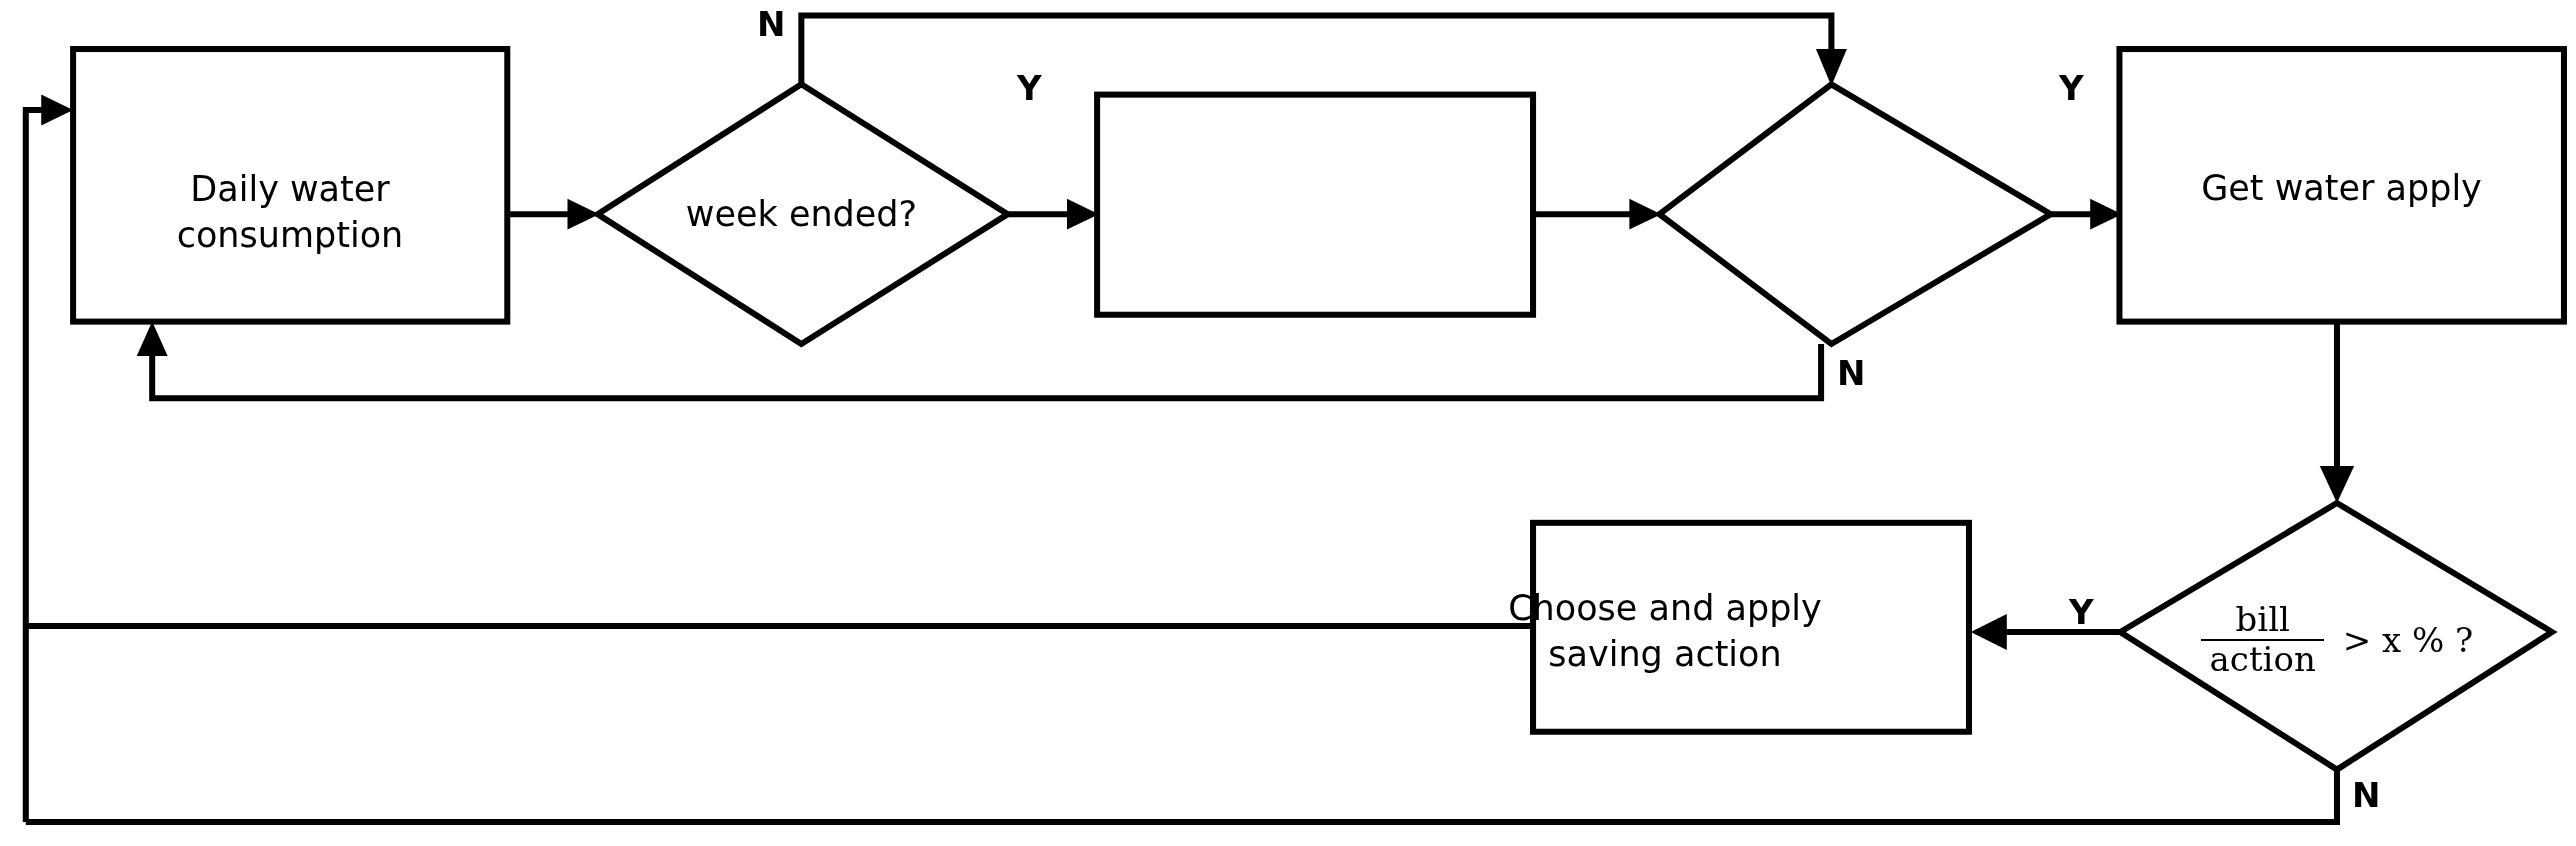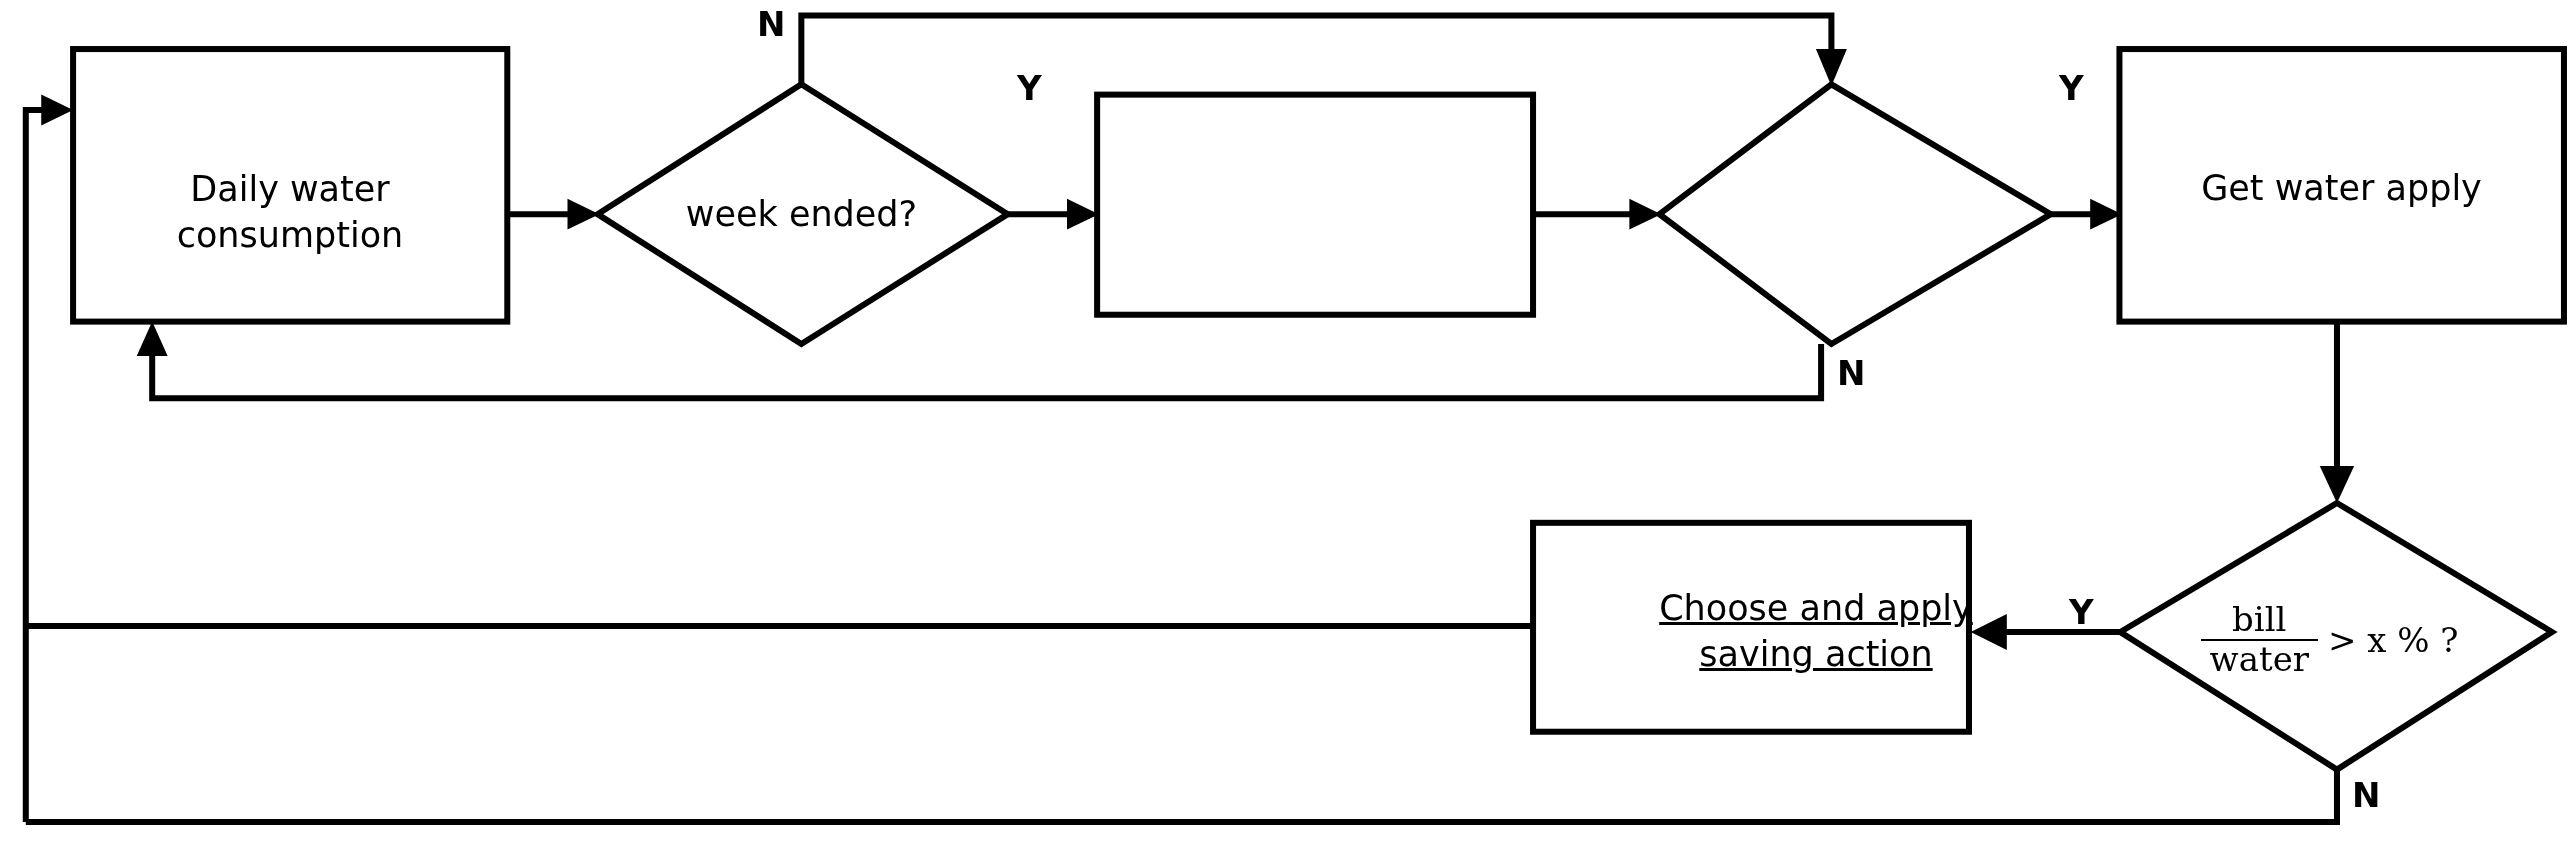--- a/index.html
+++ b/index.html
@@ -59,20 +59,21 @@
     line-height: 1;
   }
   .formula {
     position: absolute;
     color: #000000;
     font-family: "DejaVu Serif", serif;
     font-size: 34px;
     display: flex;
     align-items: center;
     white-space: nowrap;
+    gap: 8px;
   }
   .frac {
     display: inline-flex;
     flex-direction: column;
     align-items: center;
     vertical-align: middle;
     margin-right: 10.3px;
   }
   .frac .num {
     padding: 0 8.6px 0.9px 8.6px;
@@ -147,28 +148,28 @@
 
   <div class="node-label" style="left:73px; top:166px; width:434px;">Daily water
 consumption</div>
 
   <div class="node-label" style="left:621px; top:191px; width:361px;">week ended?</div>
 
 
 
   <div class="node-label" style="left:2119px; top:165px; width:445px;">Get water apply</div>
 
-  <div class="node-label" style="left:1598px; top:304px; width:436px; position:absolute; top:585px;text-decoration:underline;">Choose and apply
+  <div class="node-label" style="left:1447px; top:304px; width:436px; position:absolute; top:585px;">Choose and apply
 saving action</div>
 
   <div class="formula" style="left:2201px; top:602px;">
     <span class="frac">
       <span class="num">bill</span>
       <span class="bar"></span>
-      <span class="den">water</span>
+      <span class="den">action</span>
     </span>
     <span class="frac-tail">&gt; x % ?</span>
   </div>
 
   <div class="branch-label" style="left:757px; top:6.9px;">N</div>
 
   <div class="branch-label" style="left:1017px; top:71px;">Y</div>
 
   <div class="branch-label" style="left:2059px; top:71px;">Y</div>
 

